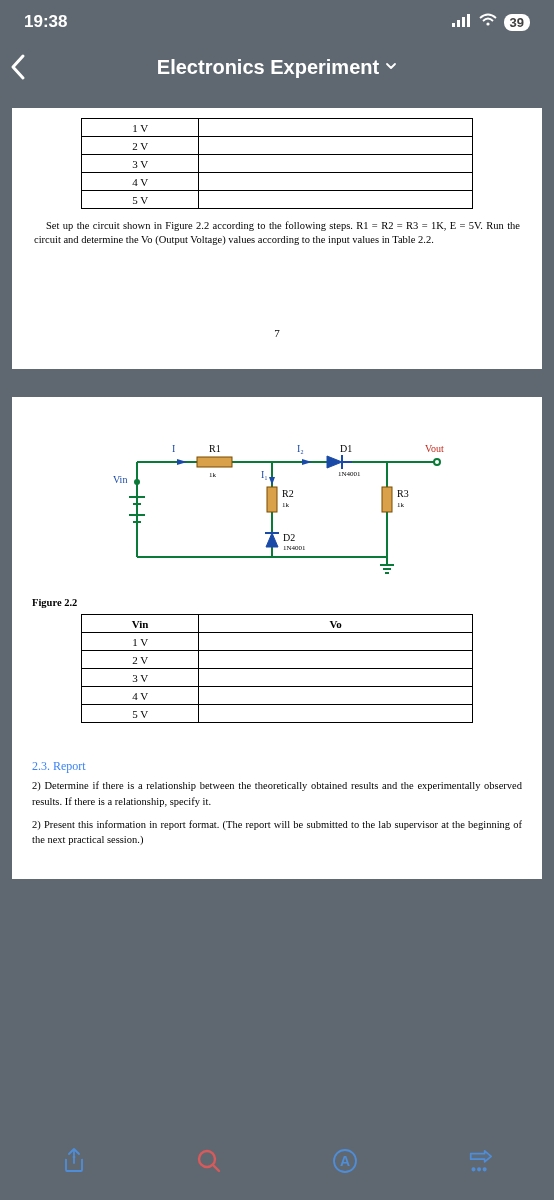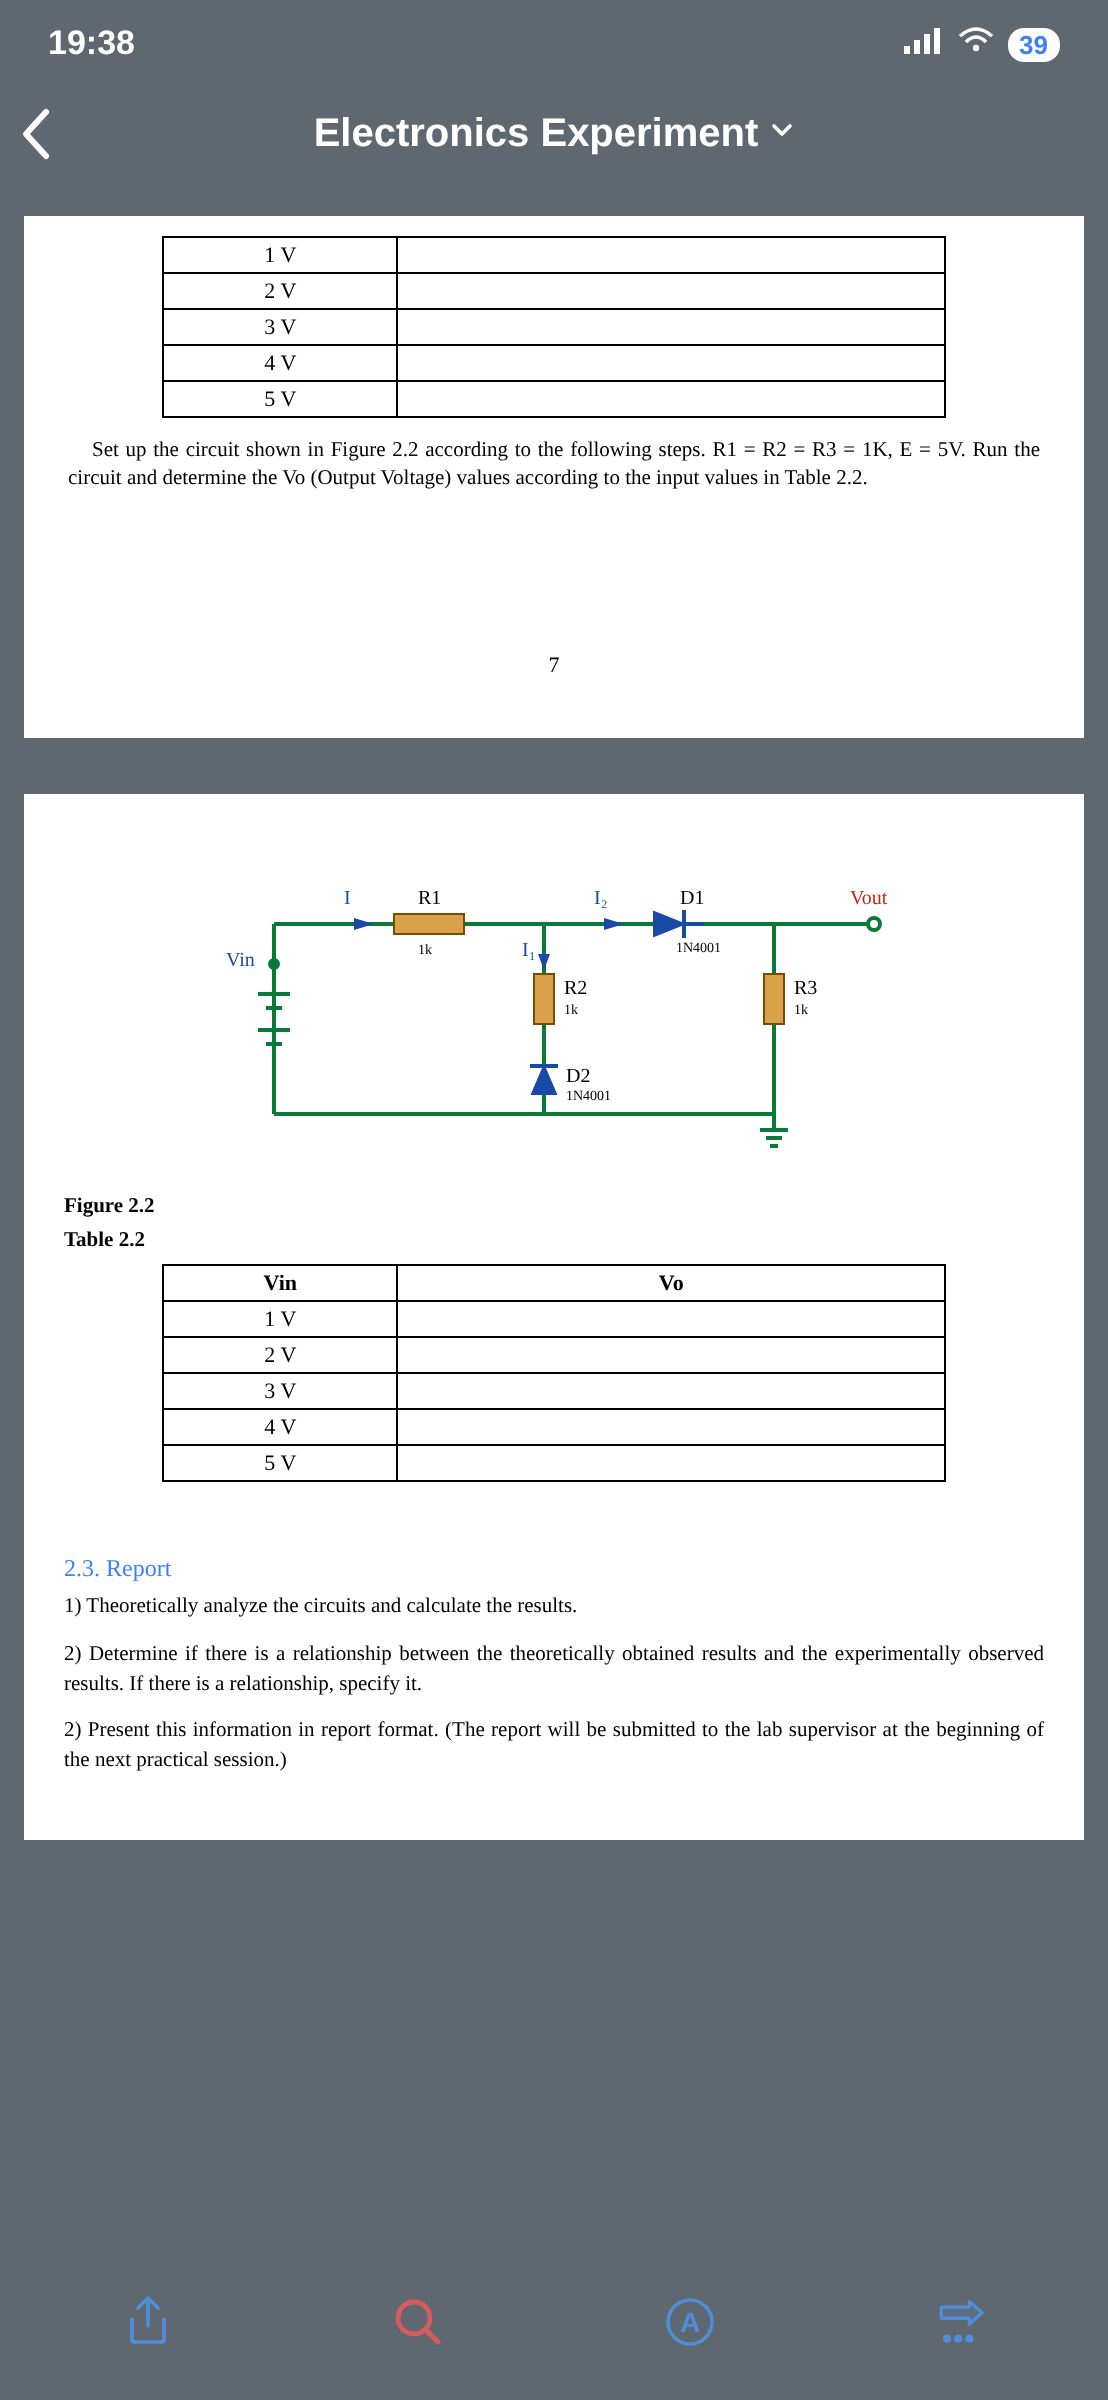--- a/index.html
+++ b/index.html
@@ -19,21 +19,21 @@
     align-items: center;
     justify-content: space-between;
     padding: 15px 24px;
     color: #fff;
     font-size: 17px;
     font-weight: 600;
   }
   .status-icons { display: flex; align-items: center; gap: 6px; }
   .battery {
     display: inline-flex; align-items: flex-end; gap: 2px;
-    background: #fff; color: #3b82f6; border-radius: 8px;
+    background: #fff; color: #404040; border-radius: 8px;
     padding: 1px 6px; font-size: 13px; font-weight: 700;
   }
 
   
   .app-header {
     height: 46px;
     display: flex;
     align-items: center;
     padding: 0 0;
     color: #fff;
@@ -304,21 +304,20 @@
           <text x="320" y="70">R3</text>
           <text x="320" y="80" font-size="7">1k</text>
           <text x="206" y="114">D2</text>
           <text x="206" y="123" font-size="7">1N4001</text>
           <text x="348" y="25" fill="#c4281a">Vout</text>
         </g>
       </svg>
     </div>
 
     <p class="fig-cap">Figure 2.2</p>
-    <p class="tbl-cap">Table 2.2</p>
 
     <table class="t22">
       <tbody>
           <tr>
         <th style="width:30%"><span>Vin</span></th>
         <th><span>Vo</span></th>
       </tr>
       <tr>
             <td>1 V</td>
             <td></td>
@@ -336,21 +335,20 @@
             <td></td>
           </tr>
       <tr>
             <td>5 V</td>
             <td></td>
           </tr>
     </tbody>
       </table>
 
     <p class="section-head">2.3. Report</p>
-    <p class="report-item">1) Theoretically analyze the circuits and calculate the results.</p>
     <p class="report-item">2) Determine if there is a relationship between the theoretically obtained results and the experimentally observed results. If there is a relationship, specify it.</p>
     <p class="report-item">2) Present this information in report format. (The report will be submitted to the lab supervisor at the beginning of the next practical session.)</p>
 
   </div>
 
 </div>
 
 <div class="toolbar">
   <div class="tool">
     <svg viewBox="0 0 26 26">

